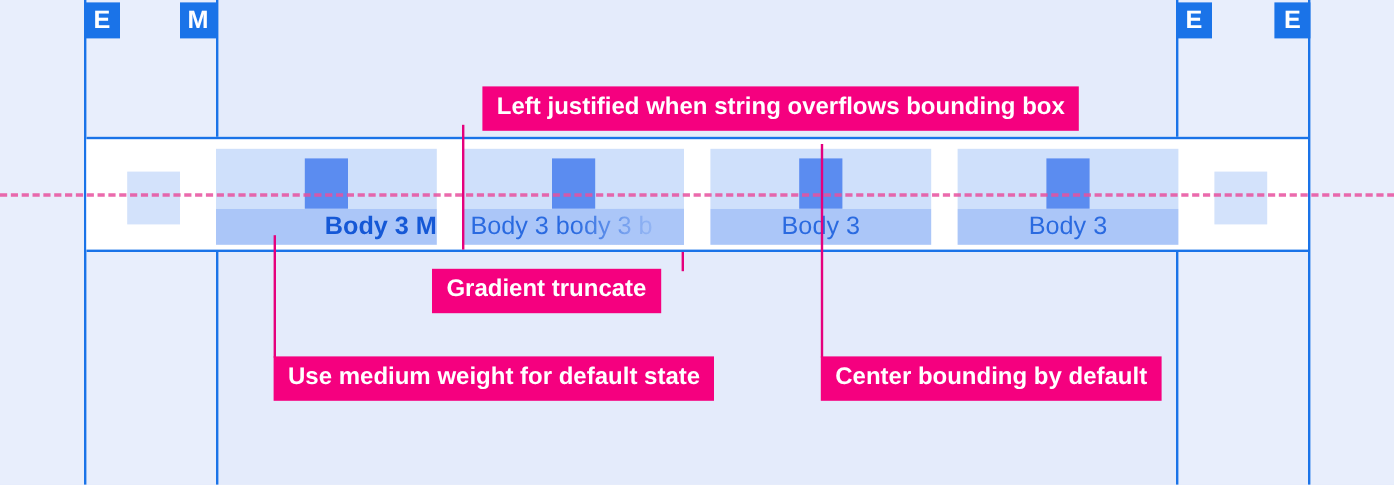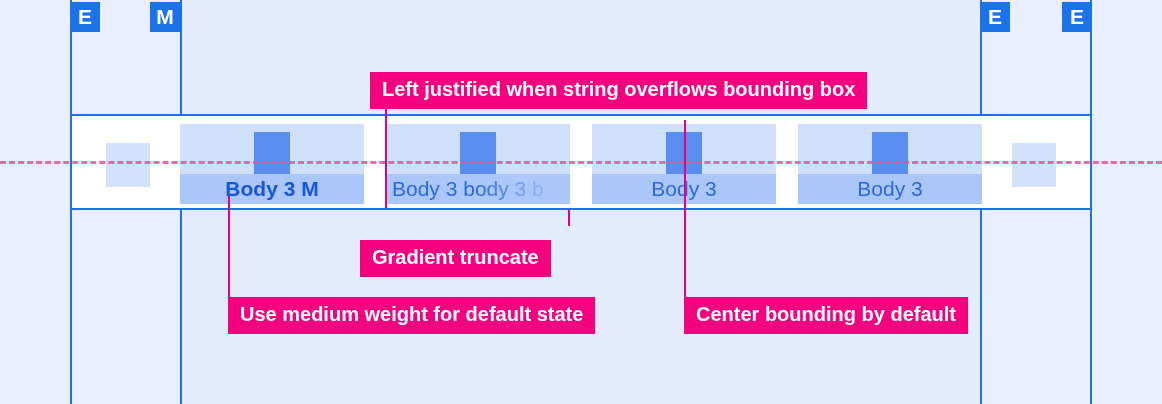--- a/index.html
+++ b/index.html
@@ -123,20 +123,21 @@
   }
 
   .tab-label.left {
     left: 6px;
     text-align: left;
   }
 
   .tab-label.medium {
     font-weight: bold;
     color: #1558d6;
+    text-align: right;
   }
 
   
   .fade-mask {
     position: absolute;
     right: 0;
     top: 50px;
     width: 92px;
     height: 30px;
     background: linear-gradient(to right, rgba(171,198,248,0) 0%, rgba(171,198,248,0.72) 58%, rgba(171,198,248,1) 100%);
@@ -233,21 +234,21 @@
   <div id="centerline"></div>
 
   <div class="leader v" style="left:385px; top:104px; height:104px;"></div>
 
   <div class="leader v" style="left:228px; top:196px; height:102px;"></div>
 
   <div class="leader v" style="left:568px; top:210px; height:16px;"></div>
 
   <div class="leader v" style="left:684px; top:120px; height:178px;"></div>
 
-  <div class="callout" style="left:370px; top:72px;">Left justified when string overflows bounding box</div>
-
-  <div class="callout" style="left:360px; top:224px;margin-top:16px;">Gradient truncate</div>
+  <div class="callout" style="left:402px; top:72px;">Left justified when string overflows bounding box</div>
+
+  <div class="callout" style="left:360px; top:224px;">Gradient truncate</div>
 
   <div class="callout" style="left:228px; top:297px;">Use medium weight for default state</div>
 
   <div class="callout" style="left:684px; top:297px;">Center bounding by default</div>
 
 </div>
 
 </body></html>

